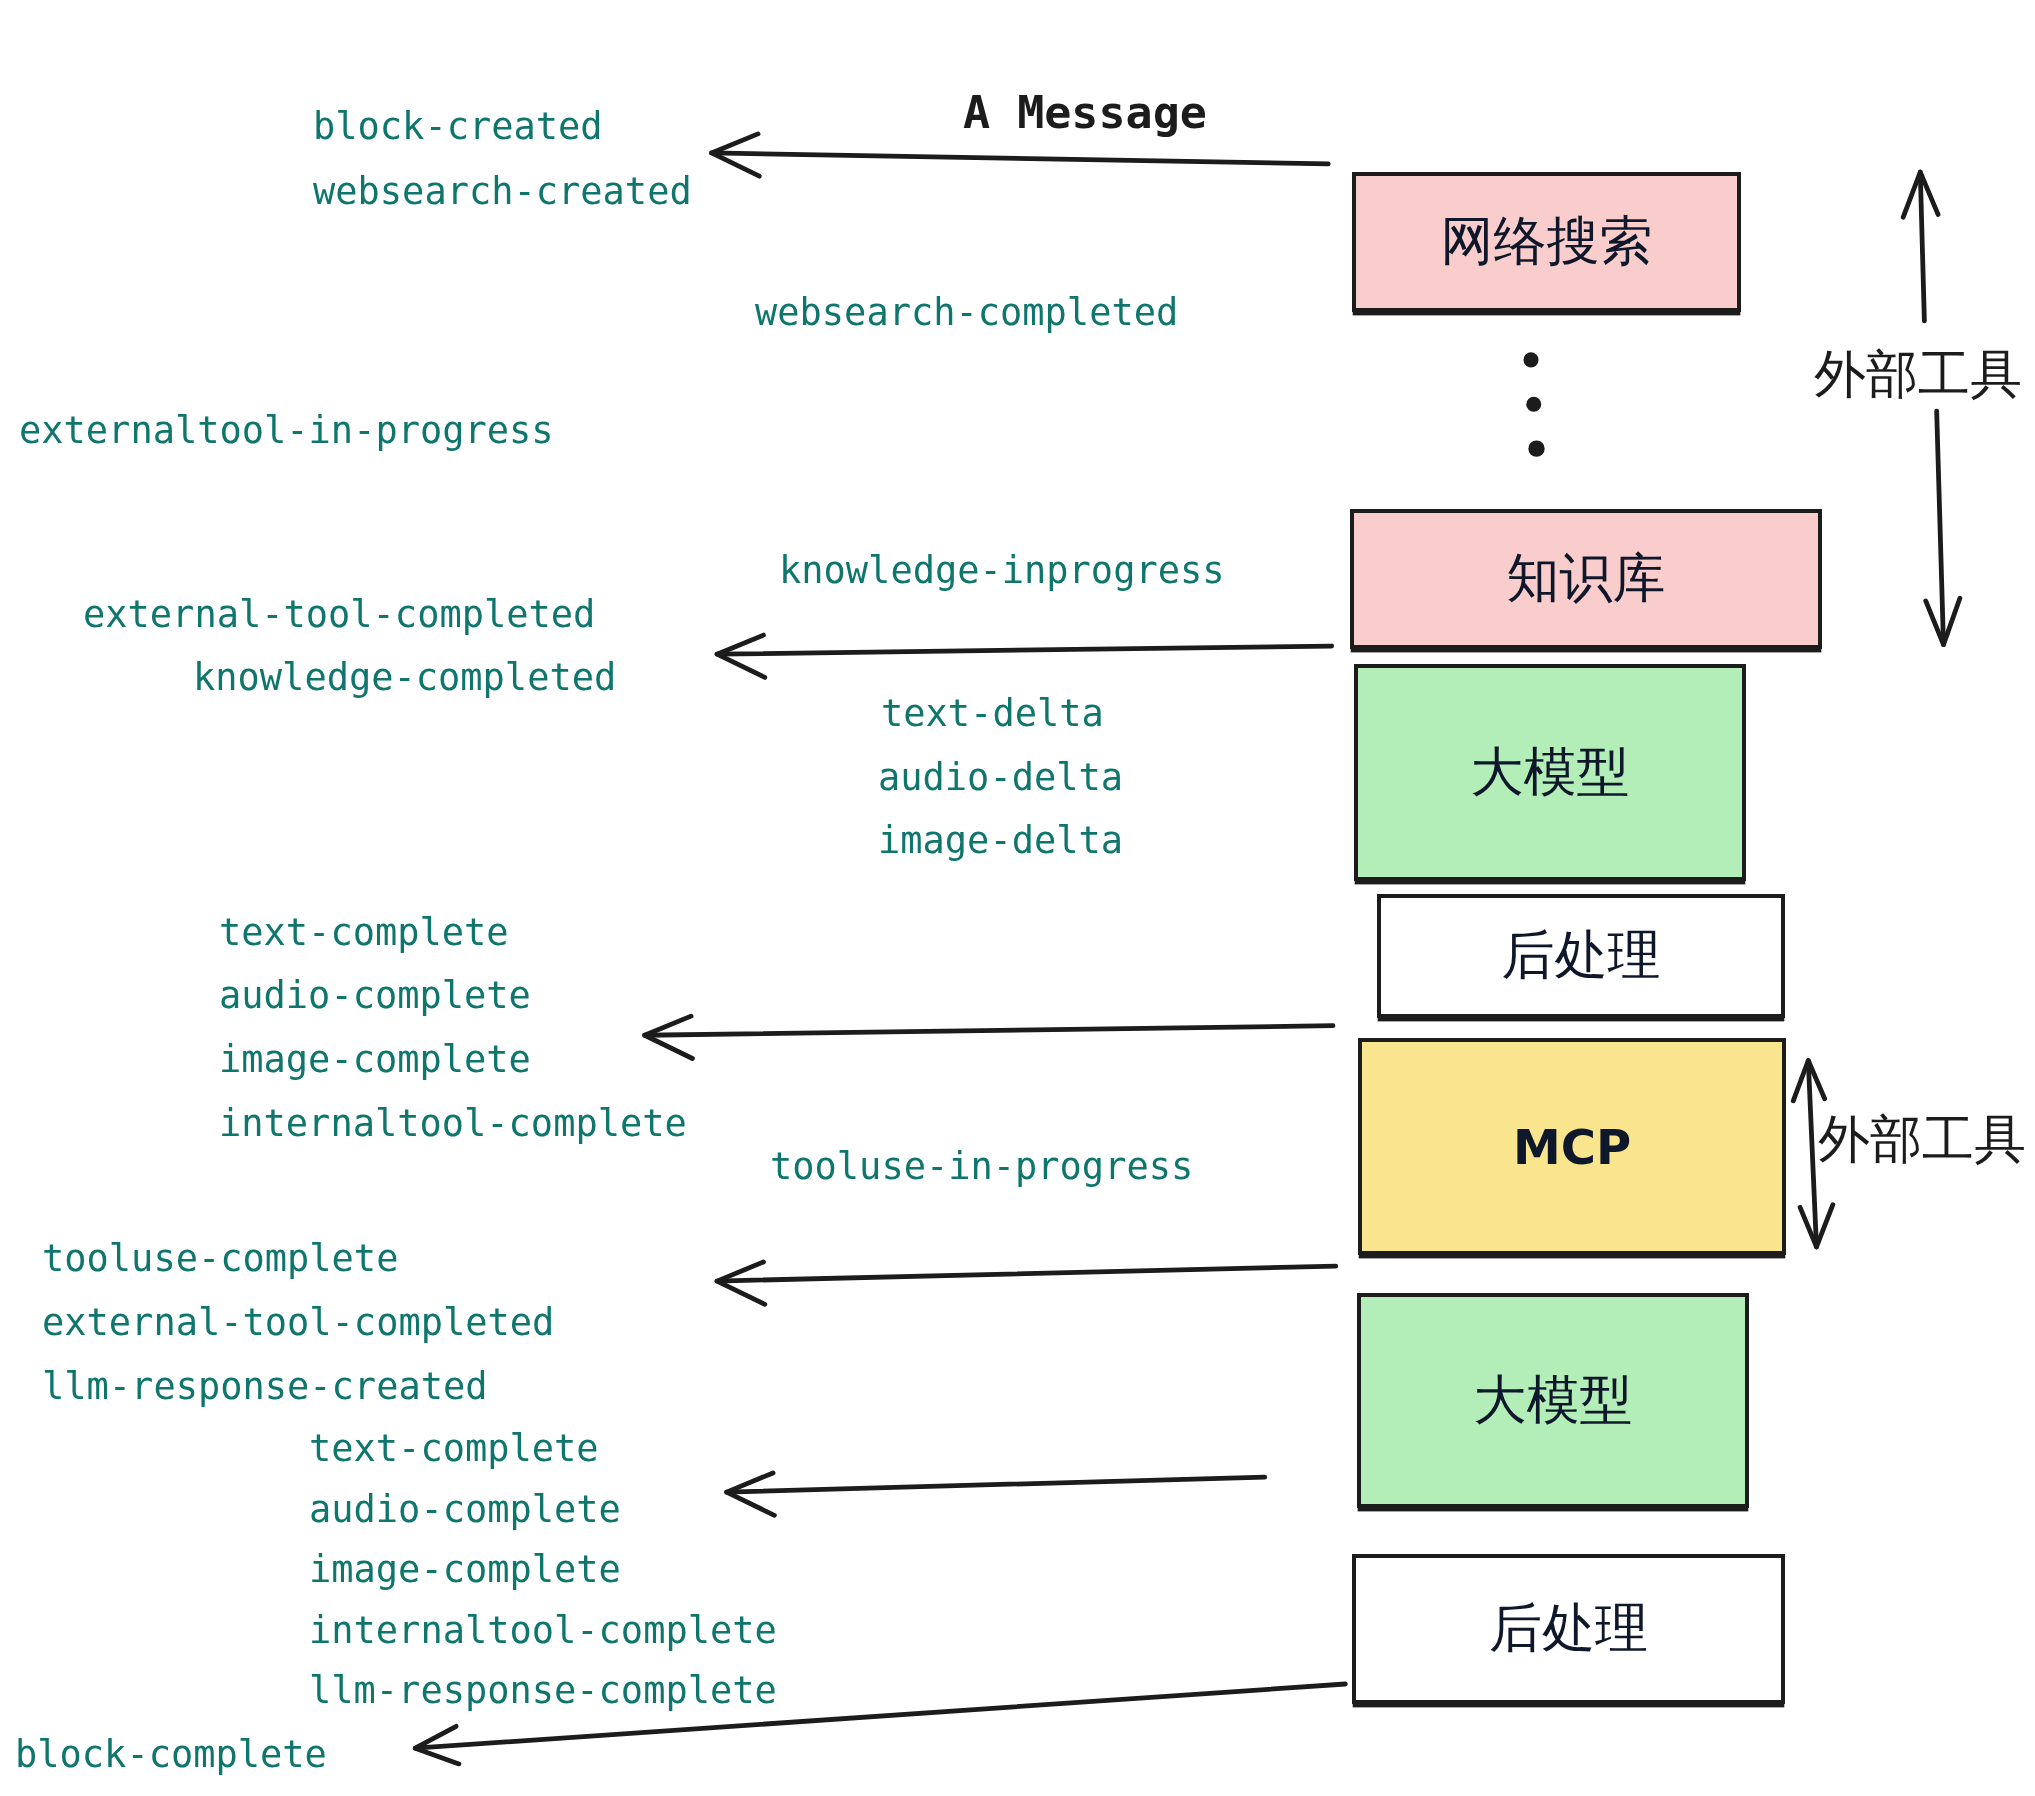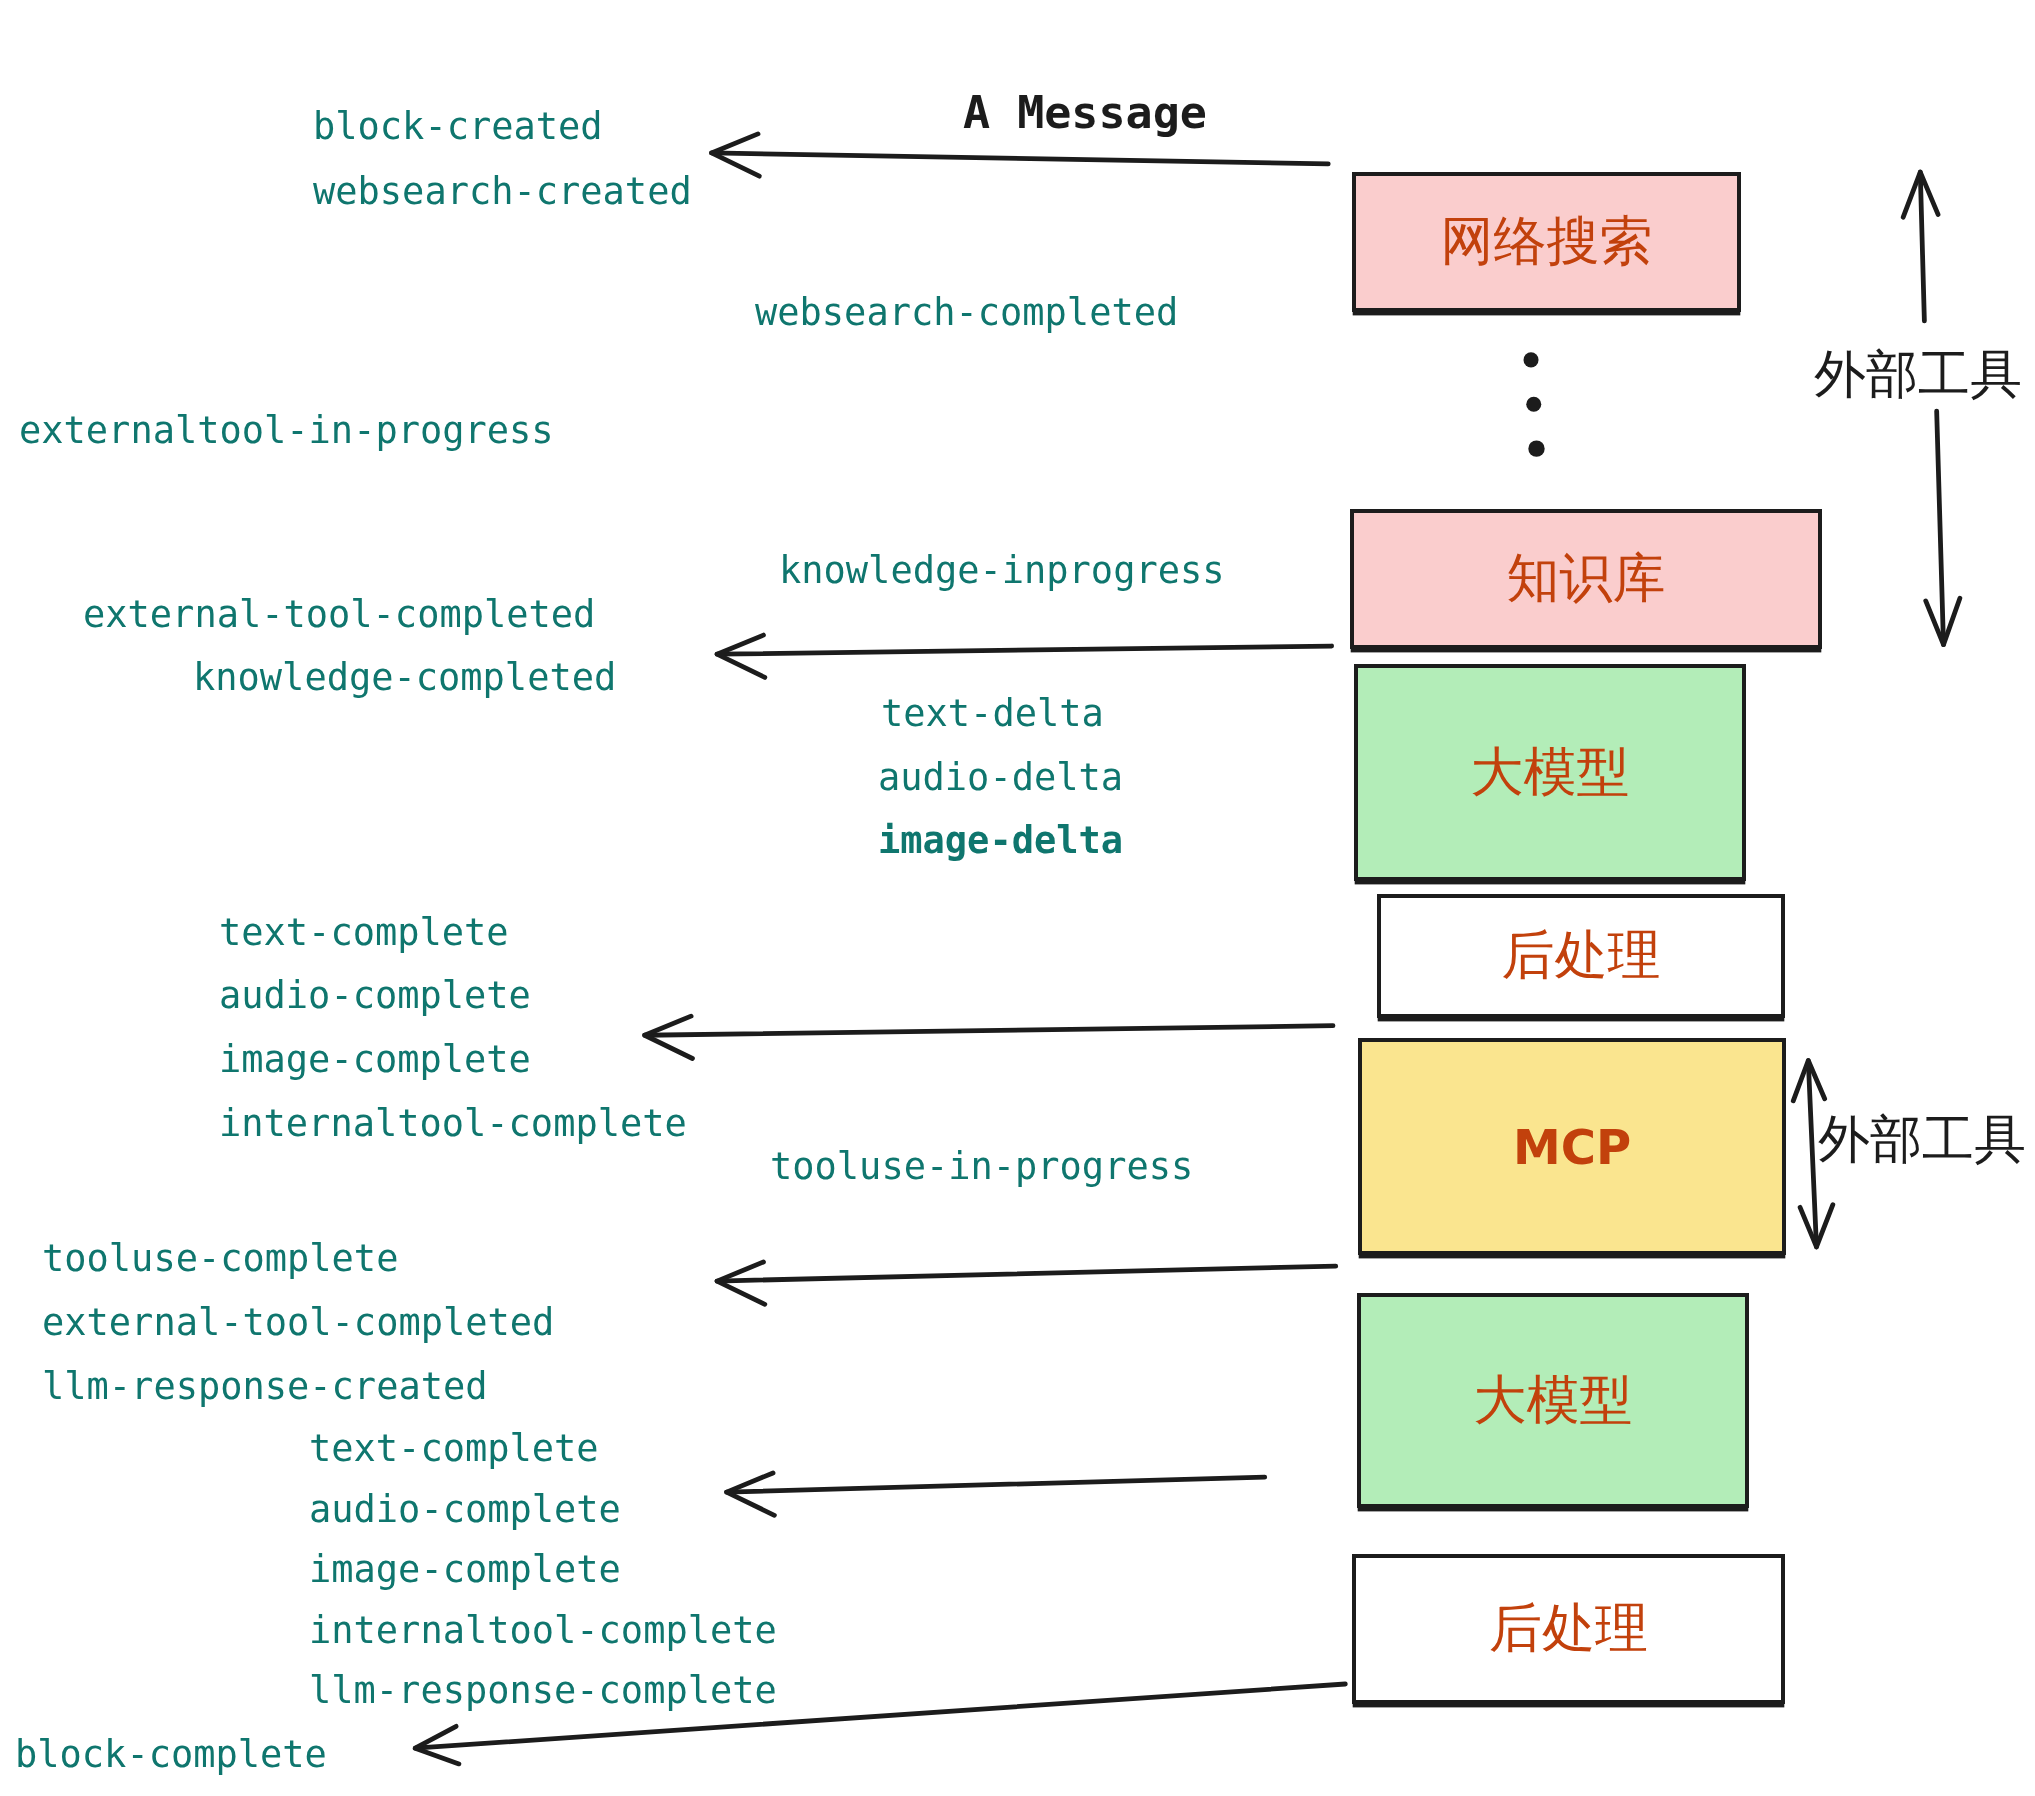--- a/index.html
+++ b/index.html
@@ -29,21 +29,21 @@
   .box{
     position:absolute;
     border:4.1px solid #1c1c1c;
     box-sizing:border-box;
     display:flex;align-items:center;justify-content:center;
     box-shadow:0 4.1px 0 -0.7px #1c1c1c;
   }
   .box .lbl{
     font-family:"DejaVu Sans", sans-serif;
     font-size:53px;
-    color:#c2410c;
+    color:#0f172a;
     white-space:nowrap;
   }
   .box .lbl.latin{
     font-weight:bold;
     font-size:48px;
   }
   .pink{background:#facdcd;}
   .green{background:#b3edb8;}
   .yellow{background:#fae58f;}
   .white{background:#ffffff;margin-left:8px;}
@@ -126,21 +126,21 @@
 
   <div class="evt" style="left:313px;top:99px;">block-created</div>
   <div class="evt" style="left:313px;top:164px;">websearch-created</div>
   <div class="evt" style="left:755px;top:285px;">websearch-completed</div>
   <div class="evt" style="left:779px;top:543px;">knowledge-inprogress</div>
   <div class="evt" style="left:19px;top:403px;">externaltool-in-progress</div>
   <div class="evt" style="left:83px;top:587px;">external-tool-completed</div>
   <div class="evt" style="left:193px;top:650px;">knowledge-completed</div>
   <div class="evt" style="left:881px;top:686px;">text-delta</div>
   <div class="evt" style="left:878px;top:750px;">audio-delta</div>
-  <div class="evt" style="left:878px;top:813px;font-weight:bold;">image-delta</div>
+  <div class="evt" style="left:878px;top:813px;">image-delta</div>
   <div class="evt" style="left:219px;top:905px;">text-complete</div>
   <div class="evt" style="left:219px;top:968px;">audio-complete</div>
   <div class="evt" style="left:219px;top:1032px;">image-complete</div>
   <div class="evt" style="left:219px;top:1096px;">internaltool-complete</div>
   <div class="evt" style="left:770px;top:1139px;">tooluse-in-progress</div>
   <div class="evt" style="left:42px;top:1231px;">tooluse-complete</div>
   <div class="evt" style="left:42px;top:1295px;">external-tool-completed</div>
   <div class="evt" style="left:42px;top:1359px;">llm-response-created</div>
   <div class="evt" style="left:309px;top:1421px;">text-complete</div>
   <div class="evt" style="left:309px;top:1482px;">audio-complete</div>

